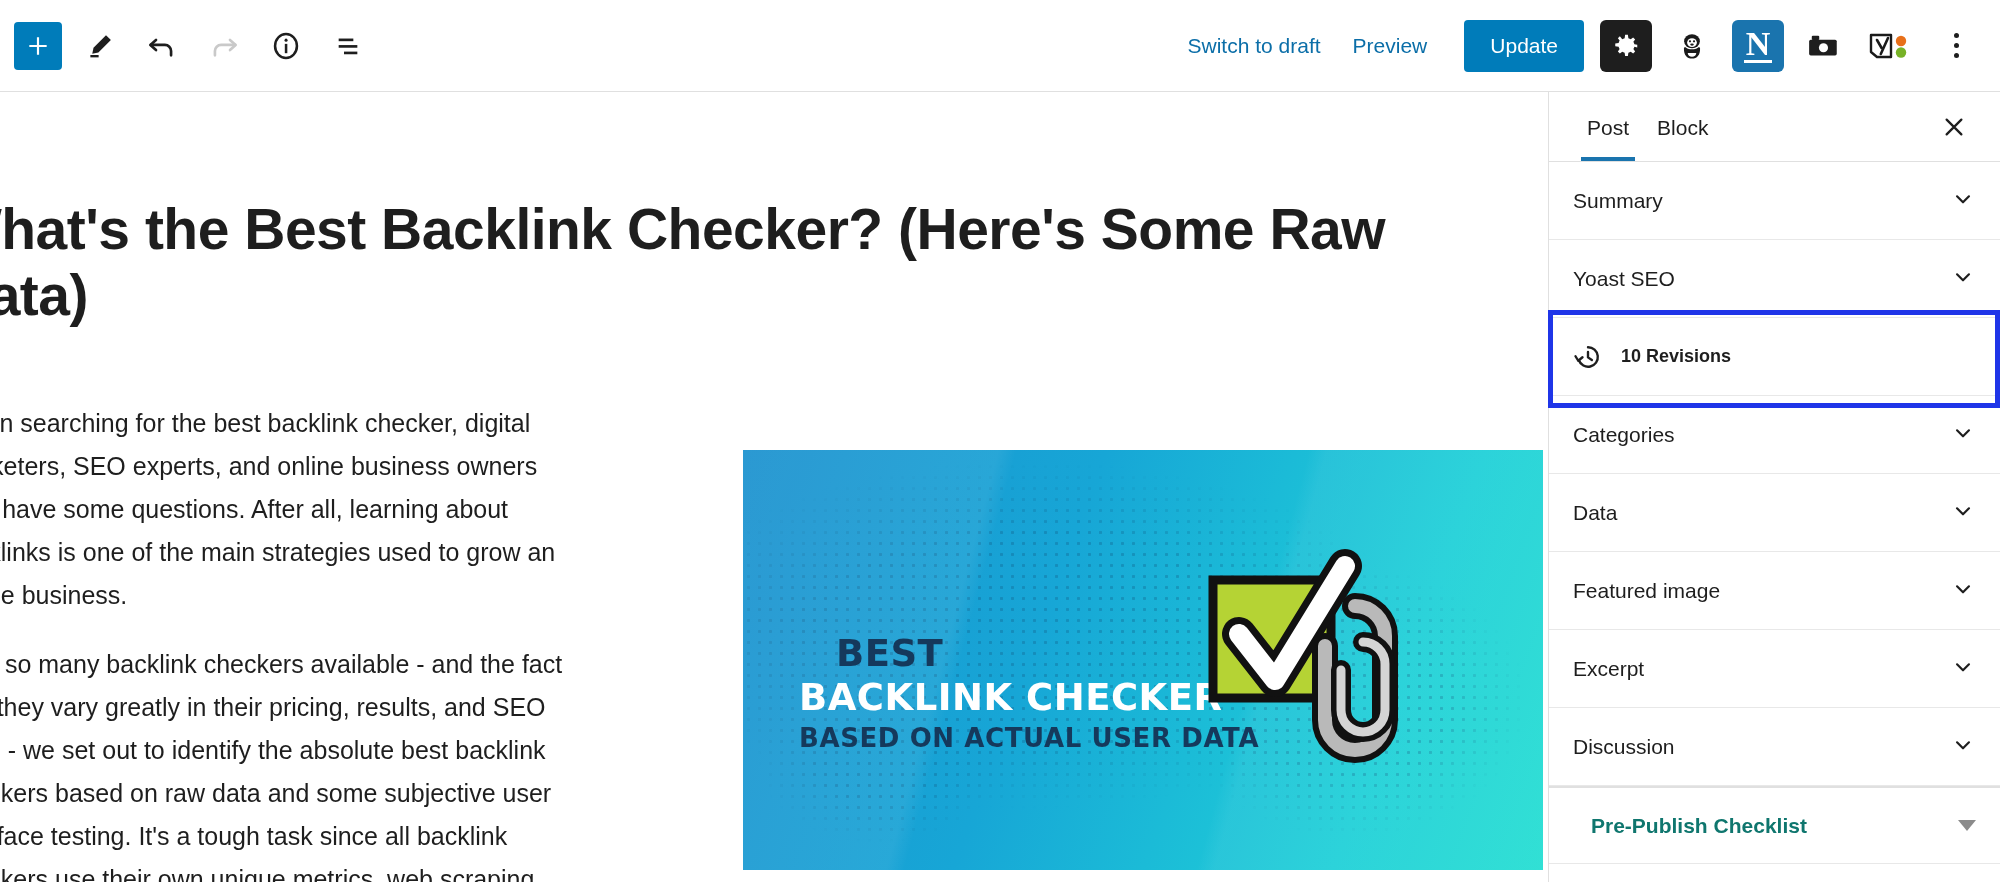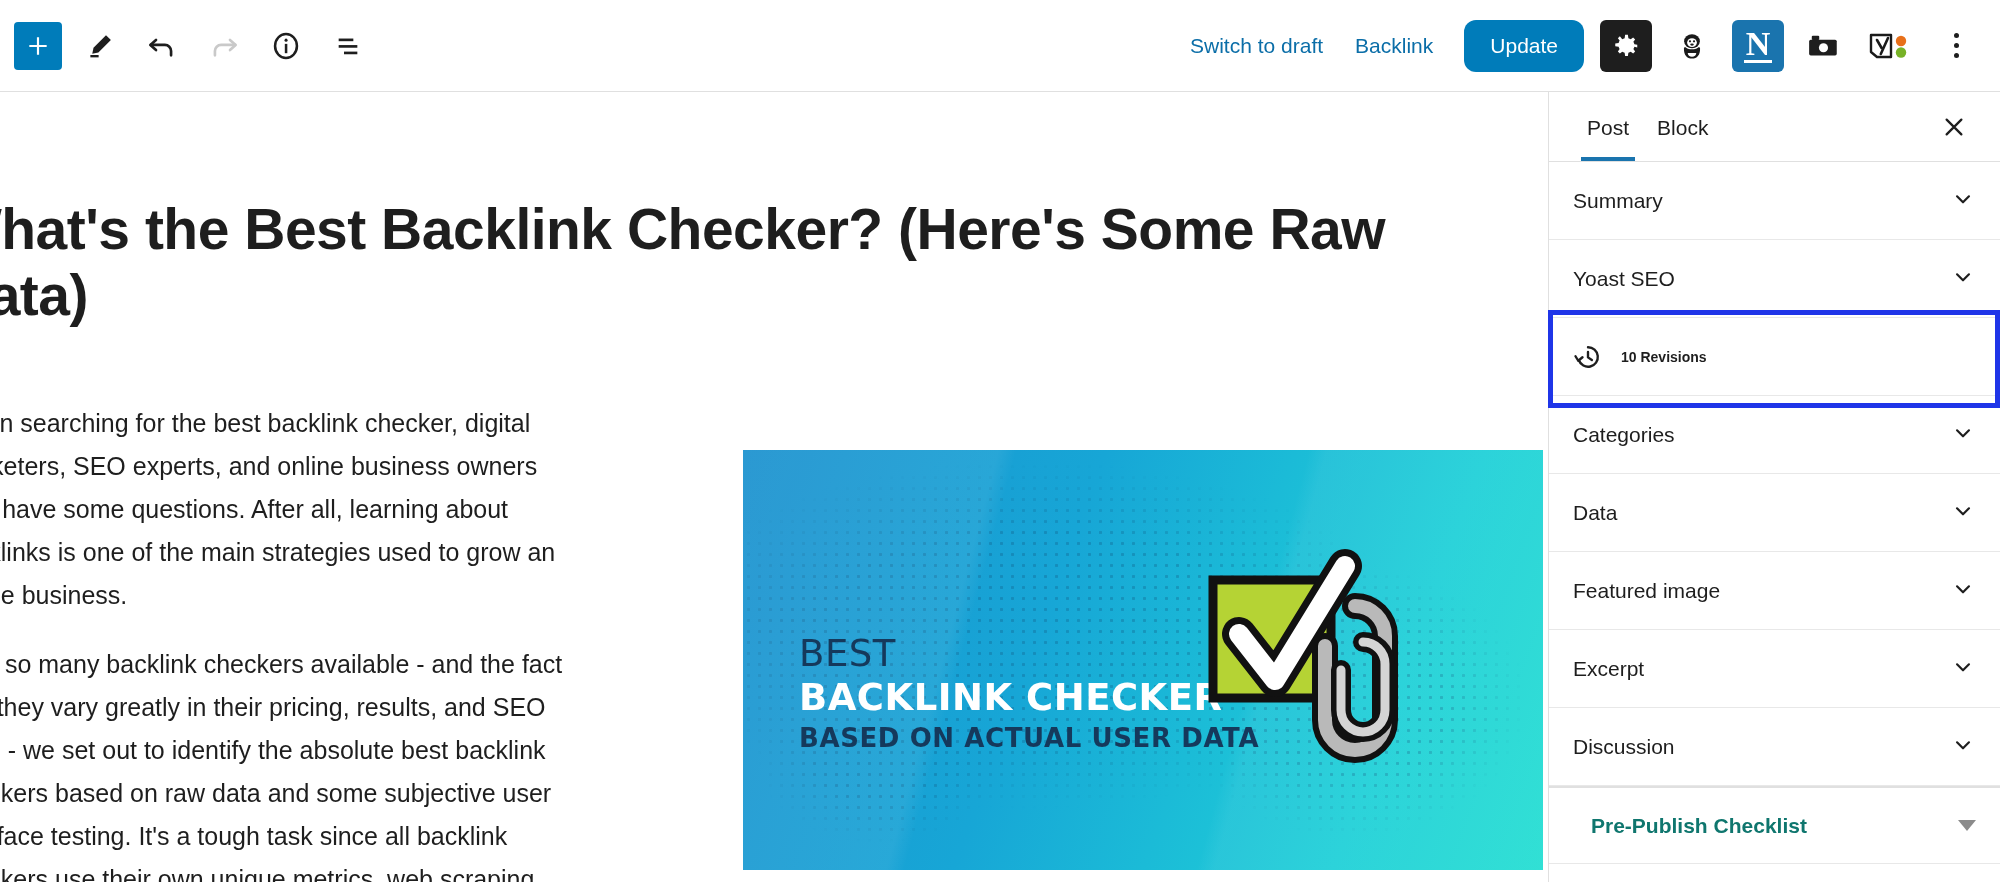--- a/index.html
+++ b/index.html
@@ -31,21 +31,21 @@
   }
   .add-btn svg { display:block; }
 
   .link-btn {
     color:#0b6ea8; font-size:21px; background:none; border:none;
     cursor:pointer; padding:10px 16px; white-space:nowrap;
     font-family:"Liberation Sans", sans-serif;
   }
   .update-btn {
     background:#007cba; color:#fff; font-size:21px; border:none;
-    border-radius:12px; padding:14px 26px; cursor:pointer; margin-left:15px;
+    border-radius:4px; padding:14px 26px; cursor:pointer; margin-left:21px;
     font-family:"Liberation Sans", sans-serif;
   }
   .gear-btn {
     width:52px; height:52px; background:#1e1e1e; border-radius:6px;
     display:flex; align-items:center; justify-content:center;
     margin-left:16px; cursor:pointer;
   }
   .plain-icon-btn {
     width:52px; height:52px; display:flex; align-items:center;
     justify-content:center; margin-left:14px; cursor:pointer; background:none; border:none;
@@ -95,22 +95,22 @@
     mask-image:radial-gradient(ellipse 66% 58% at 36% 44%, #000 42%, transparent 72%),
                radial-gradient(ellipse 30% 44% at 76% 60%, #000 40%, transparent 74%),
                radial-gradient(ellipse 20% 26% at 17% 74%, #000 38%, transparent 76%);
     opacity:0.95;
   }
   .img-sheen {
     position:absolute; inset:0;
     background:linear-gradient(105deg, rgba(255,255,255,0.07) 0 28%, rgba(255,255,255,0) 30% 62%, rgba(255,255,255,0.06) 64% 100%);
   }
   .img-text { position:absolute; left:56px; top:185px; }
-  .img-l1 { font-size:37px; font-weight:normal; color:#15395c; letter-spacing:0.5px;
-            font-family:"DejaVu Sans", sans-serif; line-height:1.05; }
+  .img-l1 { font-size:37px; font-weight:bold; color:#15395c; letter-spacing:0.5px;
+            font-family:"DejaVu Sans", sans-serif; line-height:1.05;margin-left:37px; }
   .img-l2 { font-size:37px; font-weight:bold; color:#ffffff; letter-spacing:0.5px;
             font-family:"DejaVu Sans", sans-serif; line-height:1.28; }
   .img-l3 { font-size:26px; font-weight:bold; color:#15395c; letter-spacing:0.6px;
             font-family:"DejaVu Sans", sans-serif; line-height:1.35; }
   .img-badge { position:absolute; right:88px; top:88px; width:250px; height:250px; }
 
   
   .sidebar {
     position:absolute; left:1548px; top:92px; width:452px; height:790px;
     background:#fff; border-left:1px solid #e0e0e0;
@@ -133,21 +133,21 @@
     align-items:center; justify-content:center; cursor:pointer; background:none; border:none;
   }
   .sb-row {
     height:78px; display:flex; align-items:center; padding:0 24px;
     border-bottom:1px solid #e8e8e8; cursor:pointer; position:relative;
   }
   .sb-row .label { font-size:21px; color:#1e1e1e; font-weight:normal; }
   .sb-row .chev { margin-left:auto; }
   .sb-row.revisions { padding-left:24px; }
   .rev-icon { margin-right:18px; display:flex; align-items:center; }
-  .rev-label { font-size:14px; color:#1e1e1e; font-weight:bold;text-align:right; }
+  .rev-label { font-size:18px; color:#1e1e1e; font-weight:bold;text-align:right; }
   .sb-row.checklist { padding-left:42px; border-top:2px solid #e0e0e0; }
   .sb-row.checklist .label { font-weight:bold; color:#0f766e; }
   .tri-down {
     width:0;height:0;border-left:9px solid transparent;border-right:9px solid transparent;
     border-top:11px solid #8b8b8b; margin-left:auto;
   }
 
   .hl-box {
     position:absolute; left:1548px; top:310px; width:452px; height:98px;
     border:5px solid #1f35e8; pointer-events:none; z-index:20;
@@ -200,21 +200,21 @@
         <svg width="32" height="32" viewBox="0 0 24 24">
           <rect x="5" y="6.4" width="11" height="2" fill="#1e1e1e"></rect>
           <rect x="5" y="11.3" width="14" height="2" fill="#1e1e1e"></rect>
           <rect x="9" y="16.2" width="10" height="2" fill="#1e1e1e"></rect>
         </svg>
       </button>
     </div>
 
     <div class="tb-right">
       <button class="link-btn">Switch to draft</button>
-      <button class="link-btn">Backlink</button>
+      <button class="link-btn">Preview</button>
       <button class="update-btn">Update</button>
 
       <div class="gear-btn">
         <svg width="30" height="30" viewBox="0 0 24 24">
           <path fill="#ffffff" d="M12 8.4a3.6 3.6 0 1 0 0 7.2 3.6 3.6 0 0 0 0-7.2zm9 4.7v-2.2l-2.3-.4a6.9 6.9 0 0 0-.8-1.9l1.4-1.9-1.6-1.6-1.9 1.4a6.9 6.9 0 0 0-1.9-.8L13.5 3h-2.2l-.4 2.7a6.9 6.9 0 0 0-1.9.8L7.1 4.1 5.5 5.7l1.4 1.9a6.9 6.9 0 0 0-.8 1.9L3.4 9.9v2.2l2.7.4c.2.7.4 1.3.8 1.9l-1.4 1.9 1.6 1.6 1.9-1.4c.6.4 1.2.6 1.9.8l.4 2.7h2.2l.4-2.7c.7-.2 1.3-.4 1.9-.8l1.9 1.4 1.6-1.6-1.4-1.9c.4-.6.6-1.2.8-1.9z"></path>
         </svg>
       </div>
 
       <button class="plain-icon-btn">
         <svg width="34" height="34" viewBox="0 0 32 32">

